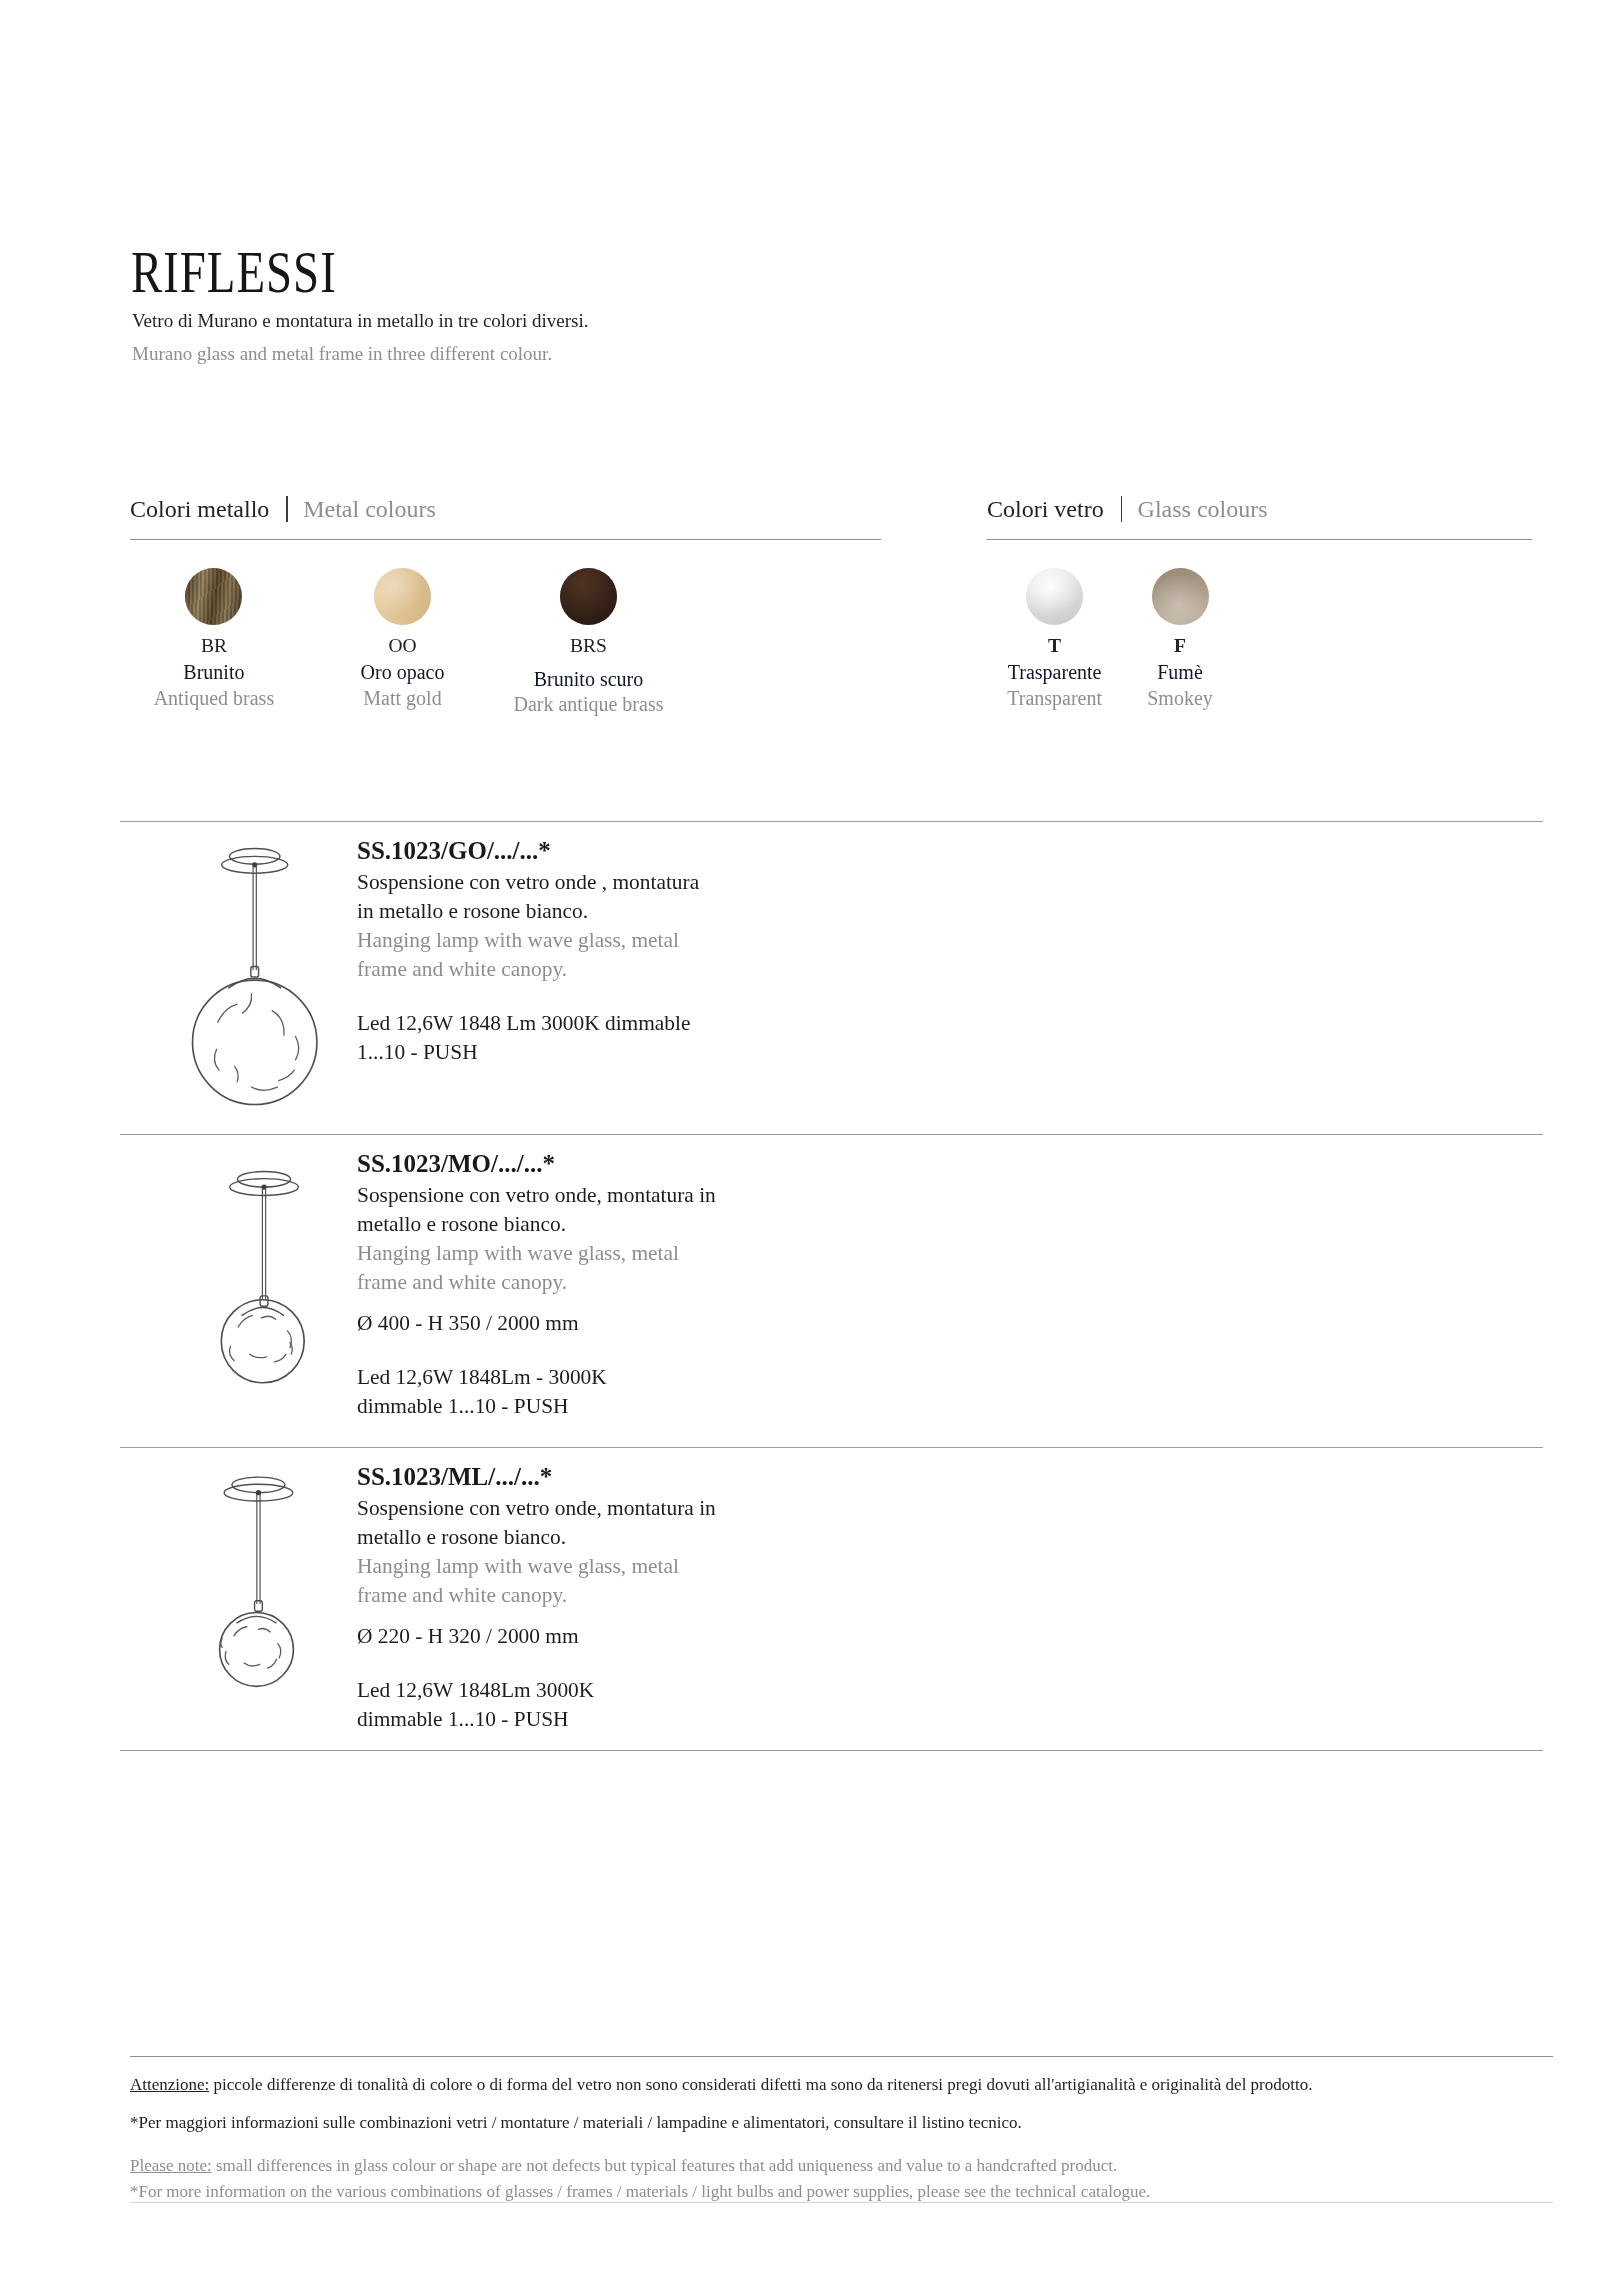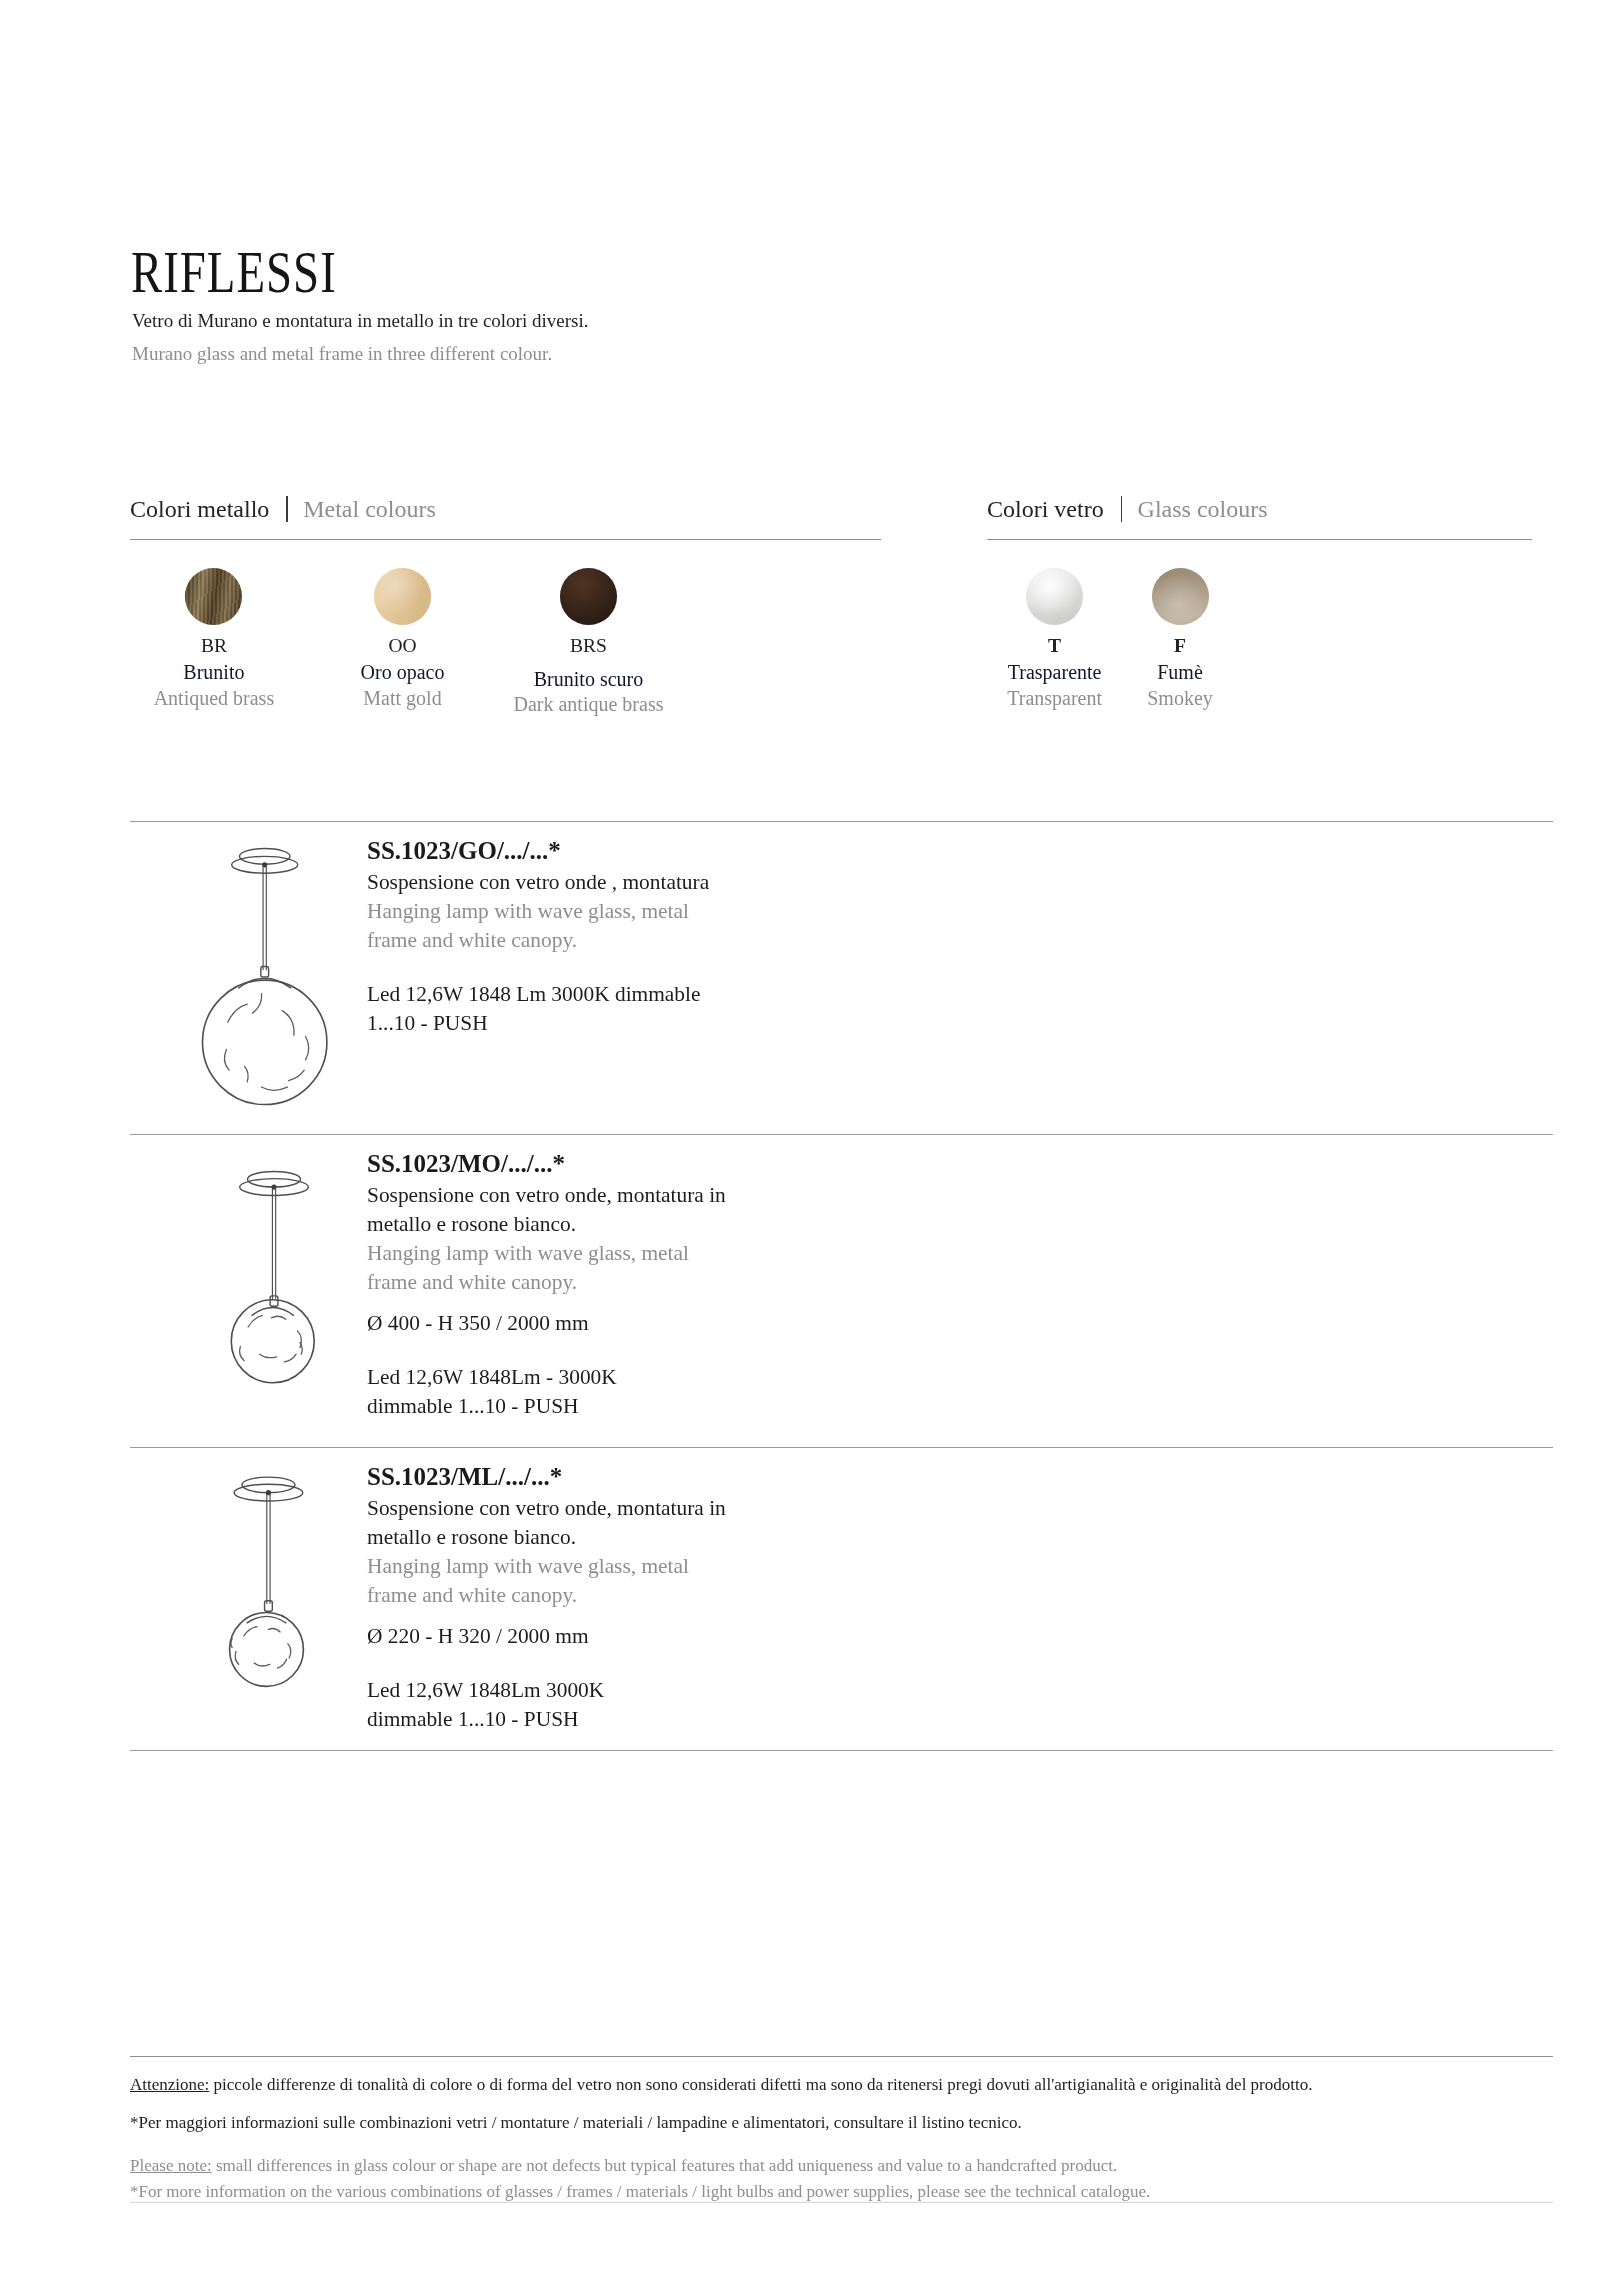--- a/index.html
+++ b/index.html
@@ -56,21 +56,21 @@
       radial-gradient(circle at 46% 62%, rgba(255,255,255,0.28), rgba(255,255,255,0) 62%),
       linear-gradient(170deg, rgba(80,60,40,0.28), rgba(255,255,255,0.12) 82%);
   }
   .swatch-code { margin-top:10.4px; font-size:19.5px; color:#222; }
   .glass .swatch-code { font-weight:700; }
   .swatch-name { margin-top:3.9px; font-size:20px; color:#0f172a; }
   .swatch-en   { margin-top:2.6px; font-size:20px; color:#8e8e8e; }
   .shift-down  { margin-top:10.4px; }
 
   
-  .products { position:absolute; left:130px; top:821px; width:1423px; height:936px; }
+  .products { position:absolute; left:120px; top:821px; width:1423px; height:936px; }
   .prow { position:absolute; left:0; width:100%; border-top:1.3px solid #9b9b9b; }
   .r1 { top:0;     height:313px; }
   .r2 { top:313px; height:313px; }
   .r3 { top:626px; height:303px; }
   .end-rule { position:absolute; top:929px; left:0; width:100%; border-top:1.3px solid #9b9b9b; }
 
   .pinfo { position:absolute; left:237px; top:13px; width:520px; }
   .pcode { font-size:25px; font-weight:700; line-height:32.5px; color:#1a1a1a; }
   .pline { font-size:21.4px; line-height:29px; white-space:nowrap; }
   .ln-en { color:#8e8e8e; }
@@ -170,20 +170,21 @@
         <path class="squig" d="M 150 278 q 20 12 18 38"></path>
         <path class="squig" d="M 186 318 q 10 18 0 36"></path>
         <path class="squig" d="M 64 338 q -8 18 4 32"></path>
         <path class="squig" d="M 92 364 q 8 10 4 24"></path>
         <path class="squig" d="M 118 396 q 18 10 40 0"></path>
         <path class="squig" d="M 160 386 q 16 -4 24 -16"></path>
       </svg>
       <div class="pinfo">
         <div class="pcode">SS.1023/GO/.../...*</div>
         <div class="pline ln-it">Sospensione con vetro onde , montatura</div>
+        <div class="pline ln-it">in metallo e rosone bianco.</div>
         <div class="pline ln-en">Hanging lamp with  wave glass, metal</div>
         <div class="pline ln-en">frame and white canopy.</div>
         <div class="pline pled-first">Led 12,6W 1848 Lm 3000K  dimmable</div>
         <div class="pline">1...10 - PUSH</div>
       </div>
     </div>
 
     <div class="prow r2">
       <svg class="lamp lamp-2" width="149" height="266" viewBox="0 0 230 410">
         <ellipse cx="122" cy="48" rx="41" ry="12"></ellipse>

